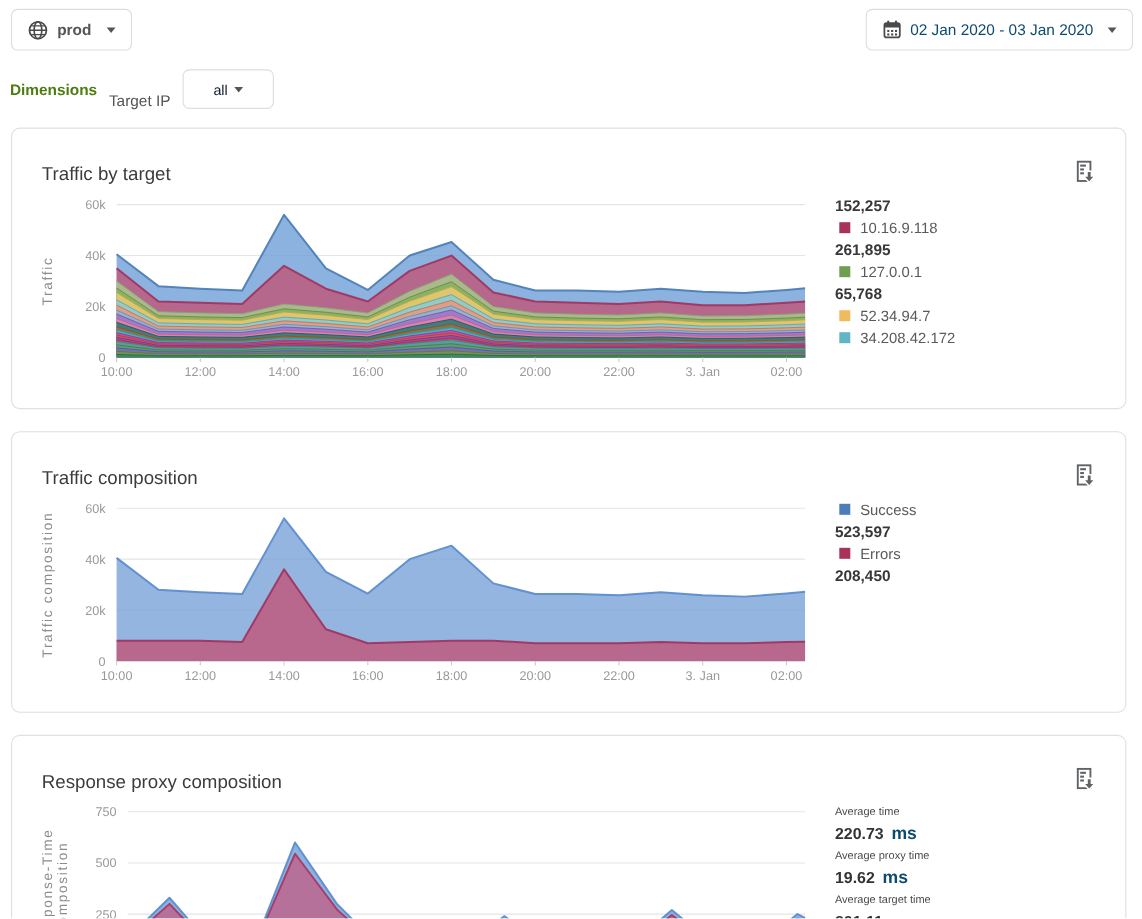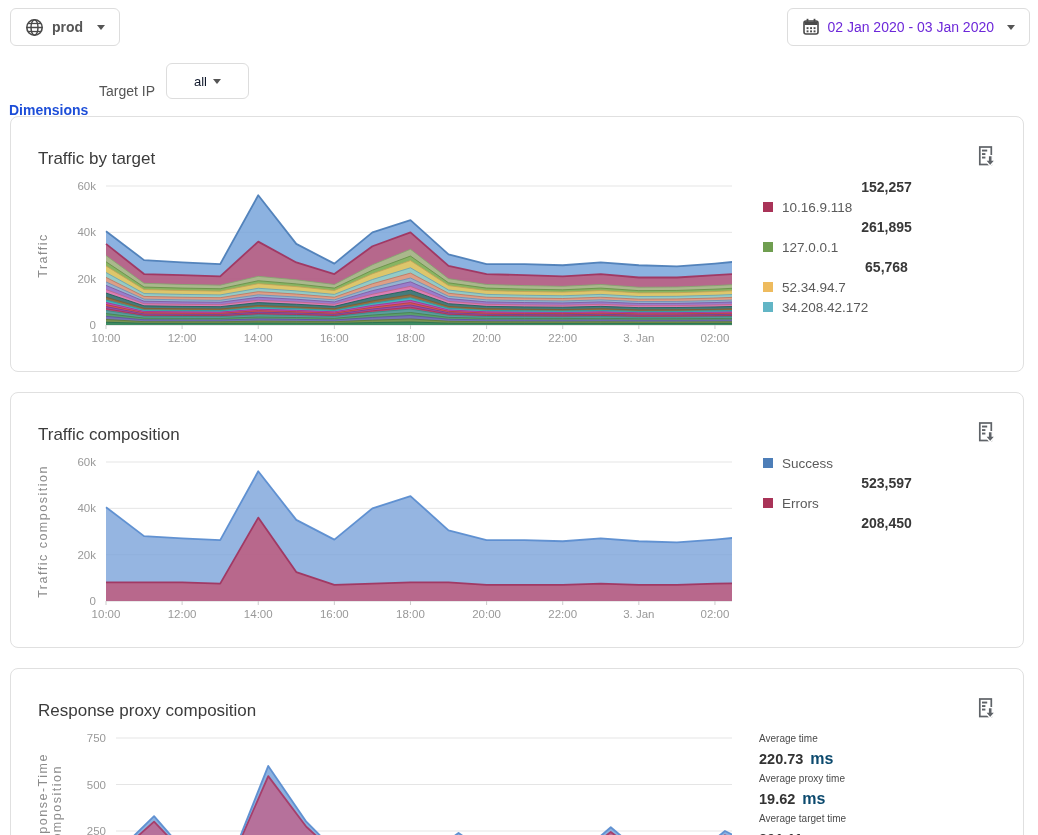--- a/index.html
+++ b/index.html
@@ -3,40 +3,40 @@
 <meta charset="utf-8">
 <style>
   html,body{margin:0;padding:0;background:#fff;}
   .page{position:relative;width:1038px;height:835px;overflow:hidden;background:#fff;
         font-family:"Liberation Sans",sans-serif;}
   .btn{position:absolute;display:flex;align-items:center;background:#fff;
        border:1px solid #ddd;border-radius:6px;box-sizing:border-box;cursor:pointer;}
   .btn-env{left:10px;top:8px;height:38px;padding:0 14px;gap:8px;}
   .btn-env span{font-size:14px;color:#555;font-weight:600;}
   .btn-date{right:8px;top:8px;height:38px;padding:0 14px;gap:7px;}
-  .btn-date span{font-size:14px;color:#6d28d9;}
+  .btn-date span{font-size:14px;color:#0c4a6e;}
   .caret{width:0;height:0;border-left:4.5px solid transparent;border-right:4.5px solid transparent;
          border-top:5.5px solid #555;display:inline-block;margin-left:6px;}
-  .lbl-dim{position:absolute;left:9px;top:73px;font-size:14px;font-weight:bold;color:#1d4ed8;margin-top:29px;}
+  .lbl-dim{position:absolute;left:9px;top:73px;font-size:14px;font-weight:bold;color:#4d7c0f;}
   .lbl-tip{position:absolute;left:99px;top:83px;font-size:14px;color:#555;}
   .btn-select{left:166px;top:63px;width:83px;height:36px;justify-content:center;}
   .btn-select span{font-size:13px;color:#0f172a;}
   .card{position:absolute;left:10px;width:1014px;background:#fff;border:1px solid #e0e0e0;
         border-radius:8px;overflow:hidden;box-sizing:border-box;}
   .card-1{top:116px;height:256px;}
   .card-2{top:392px;height:256px;}
   .card-3{top:668px;height:220px;}
   .card h2{position:absolute;left:15px;top:20px;margin:12px;font-size:17px;font-weight:500;color:#3c3c3c;}
   .dl{position:absolute;top:28px;right:26px;width:20px;height:24px;cursor:pointer;}
   .chart{position:absolute;left:20px;top:59px;}
   .card-3 .chart{top:57px;}
   .legend{position:absolute;left:748px;top:60px;width:255px;}
   .li{display:flex;align-items:center;height:20px;font-size:13.5px;color:#5a5a5a;cursor:pointer;}
   .sw{width:10px;height:10px;margin:0 9px 0 4px;flex:none;}
-  .lv{height:20px;line-height:20px;font-size:14px;font-weight:bold;color:#383838;text-align:center;}
+  .lv{height:20px;line-height:20px;font-size:14px;font-weight:bold;color:#383838;}
   .stats{position:absolute;left:748px;top:60px;width:255px;}
   .sl{height:20px;line-height:20px;font-size:10px;color:#4a4a4a;}
   .sv{height:20px;line-height:20px;font-size:14.5px;font-weight:bold;color:#333;}
   .unit{font-weight:bold;font-size:16px;color:#0c4a6e;margin-left:7px;}
   .tick{font-family:"Liberation Sans",sans-serif;font-size:11.5px;fill:#999;}
   .ytitle{font-family:"Liberation Sans",sans-serif;font-size:12.5px;fill:#8c8c8c;letter-spacing:1.5px;}
 </style>
 </head>
 <body>
 

